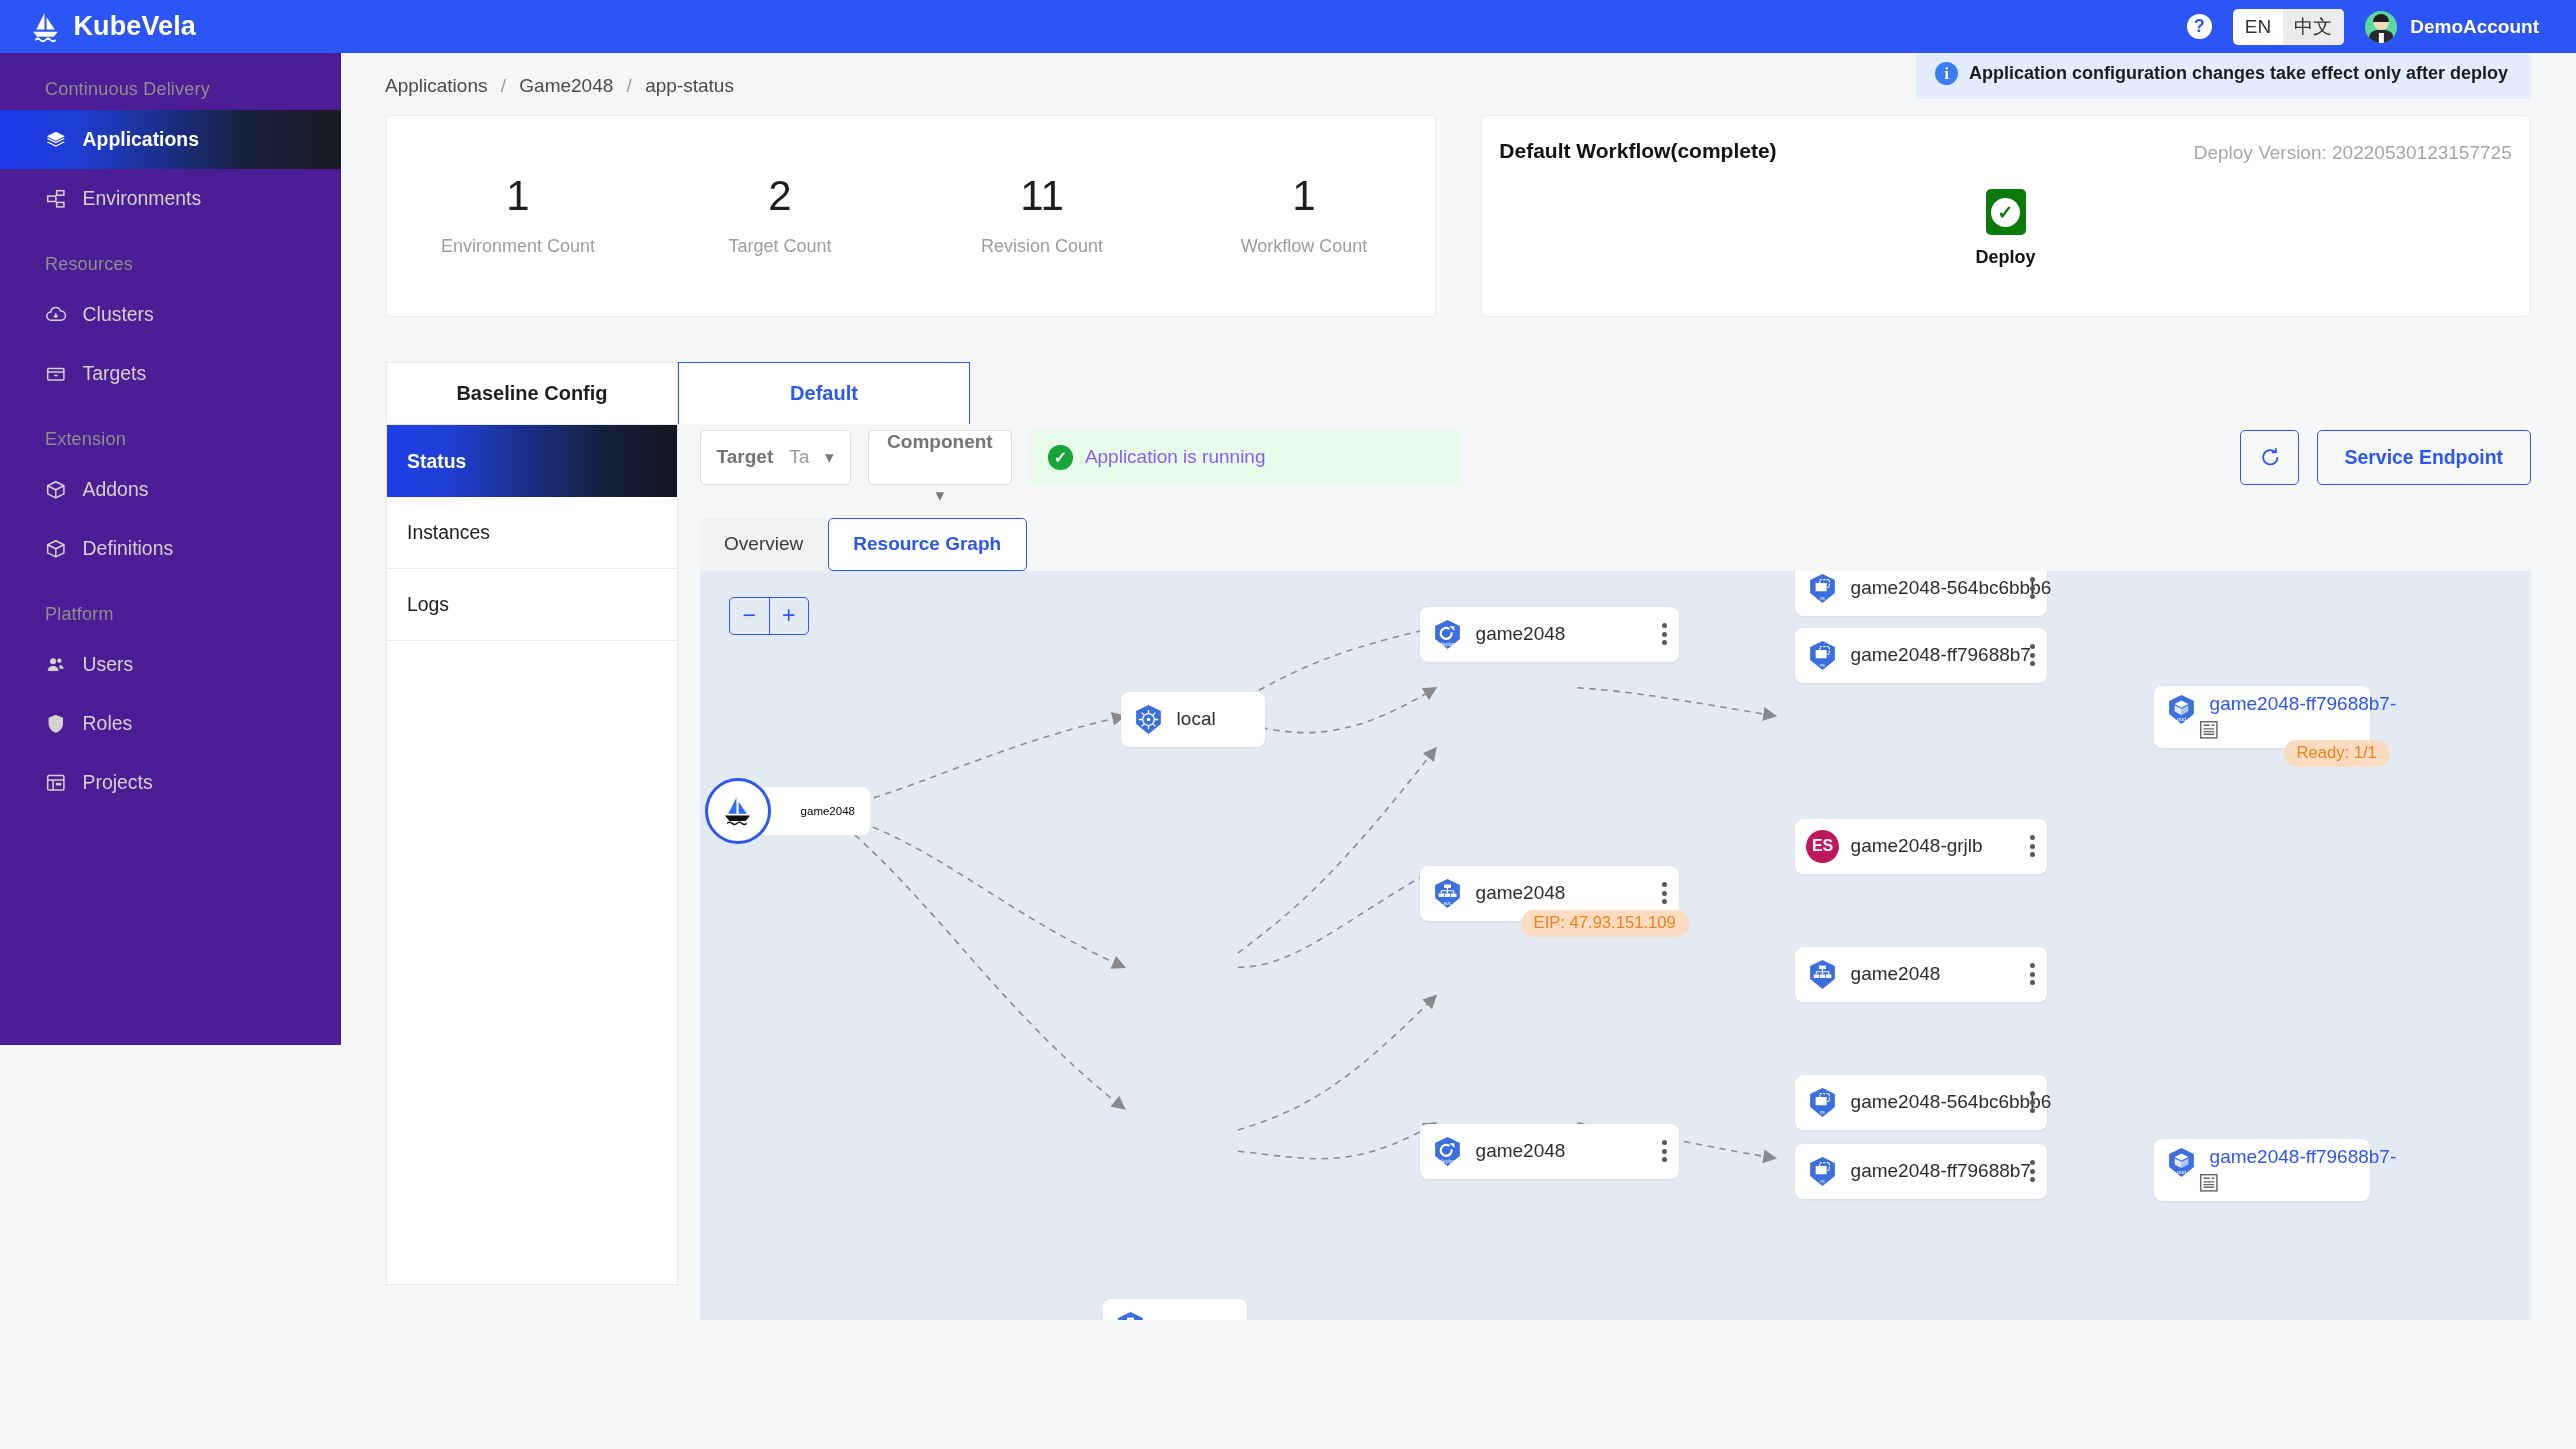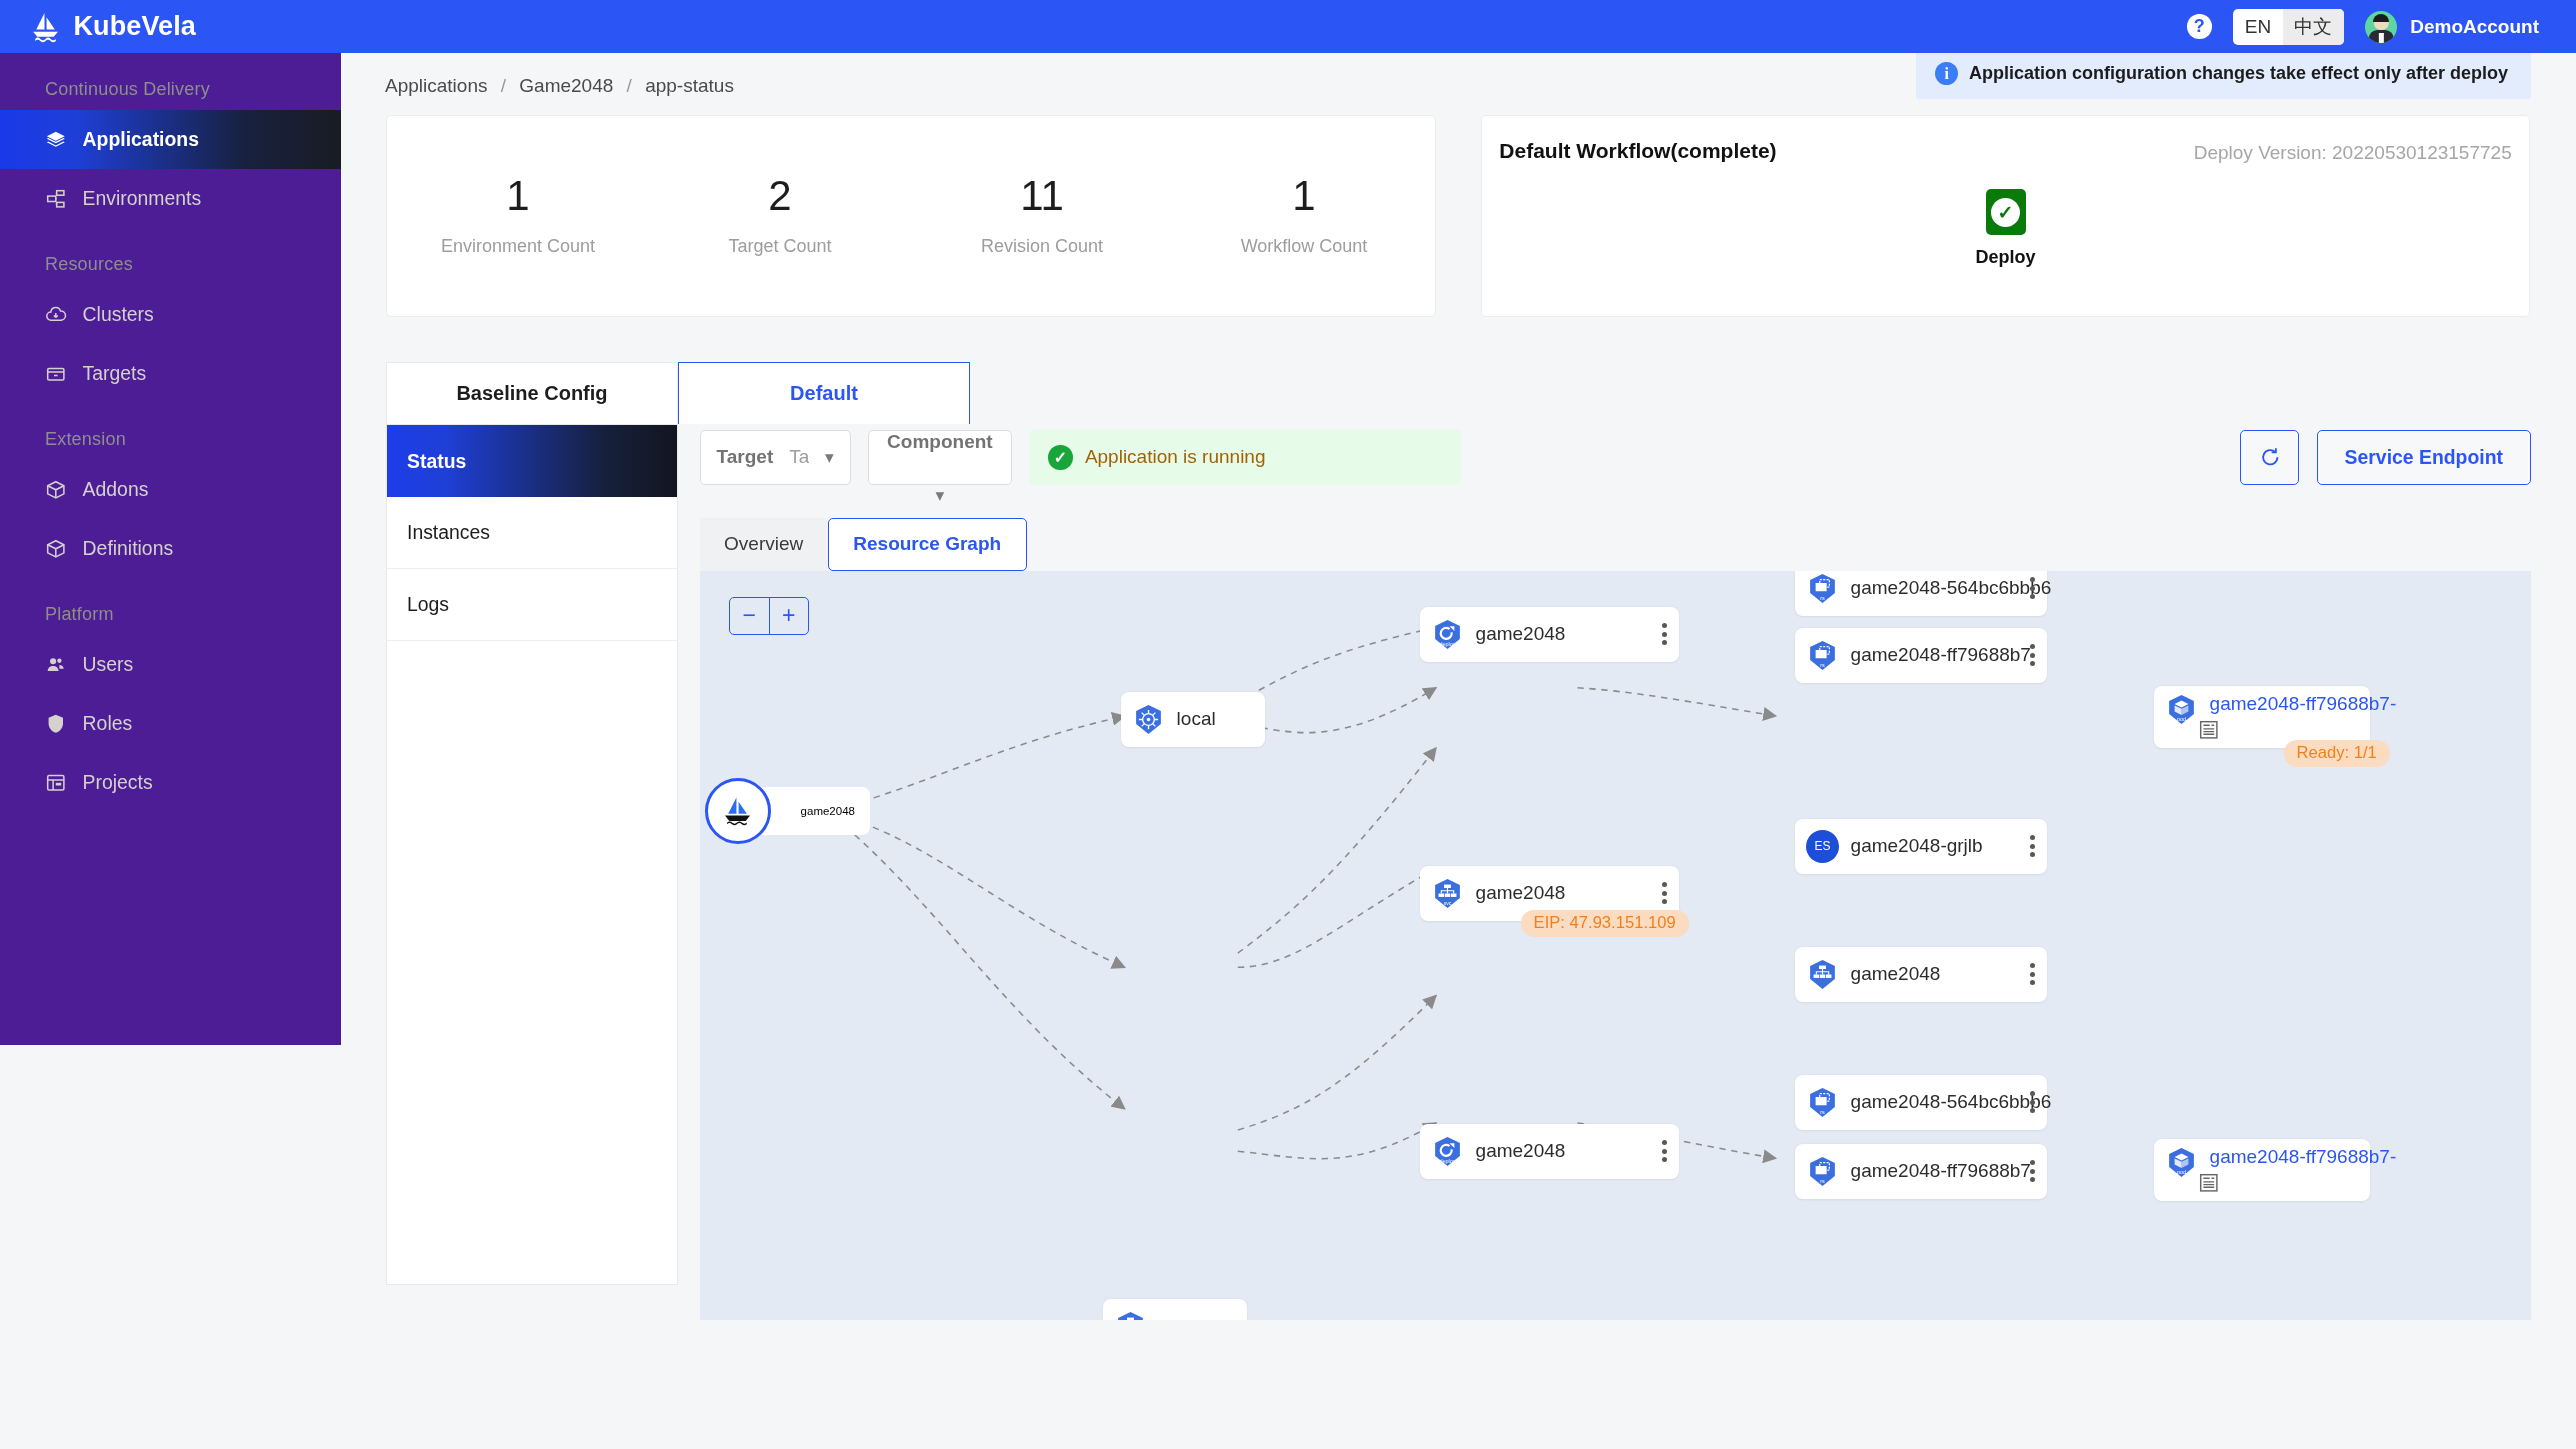--- a/index.html
+++ b/index.html
@@ -162,21 +162,21 @@
   .sel-ph { font-size: 19px; color: #9e9e9e; white-space: nowrap; overflow: hidden; flex: 1; }
   .chev { color: #7a7a7a; font-size: 17.3px; }
   .status-pill {
     width: 432px; height: 55px; background: #e7fbe9; border-radius: 3.6px;
     display: flex; align-items: center; gap: 12.2px; padding: 0 19px;
   }
   .status-ico {
     width: 24.5px; height: 24.5px; border-radius: 50%; background: #19a53a; color: #fff;
     display: flex; align-items: center; justify-content: center; font-size: 16px; font-weight: 700;
   }
-  .status-txt { font-size: 19px; color: #a16207; text-align: right; }
+  .status-txt { font-size: 19px; color: #8b5cf6; text-align: right; }
   .right-actions { position: absolute; right: 0; top: 5.8px; display: flex; gap: 17.3px; }
   .icon-btn {
     width: 59px; height: 55px; border: 1.4px solid #2b55f5; border-radius: 5px;
     background: #f7f8fa; color: #2b55f5;
     display: flex; align-items: center; justify-content: center; font-size: 24.5px;
   }
   .ghost-btn {
     height: 55px; border: 1.4px solid #2b55f5; border-radius: 5px; background: #f7f8fa;
     color: #2b55f5; font-size: 19.4px; font-weight: 600;
     display: flex; align-items: center; justify-content: center; padding: 0 27px;
@@ -229,23 +229,23 @@
     position: absolute; background: #fff; border-radius: 8px; height: 48px;
     display: flex; align-items: center; padding-left: 56px; padding-right: 21.6px;
   }
   .root-circle {
     position: absolute; left: -40px; top: 50%; transform: translateY(-50%);
     width: 66px; height: 66px; border-radius: 50%; background: #fff;
     border: 3.6px solid #2b55f5; display: flex; align-items: center; justify-content: center;
   }
   .k8s-ico { width: 33px; height: 33px; flex: 0 0 33px; }
   .es-ico {
-    width: 33px; height: 33px; flex: 0 0 33px; border-radius: 50%; background: #1d4ed8;
+    width: 33px; height: 33px; flex: 0 0 33px; border-radius: 50%; background: #be185d;
     display: flex; align-items: center; justify-content: center;
-    color: #fff; font-size: 12px; font-weight: 400;
+    color: #fff; font-size: 16px; font-weight: 700;
   }
   .log-ico { width: 21.6px; height: 21.6px; margin-left: 10px; flex: 0 0 21.6px; }
   .node.pod { height: 62px; align-items: flex-start; padding-top: 7.2px; }
   .node.pod .podwrap { display: flex; align-items: flex-start; }
   .node.pod .ptxt { margin-left: 11.5px; font-size: 19px; color: #2b55f5; white-space: nowrap; }
 </style>
 </head>
 <body>
 
 <div class="topbar">

